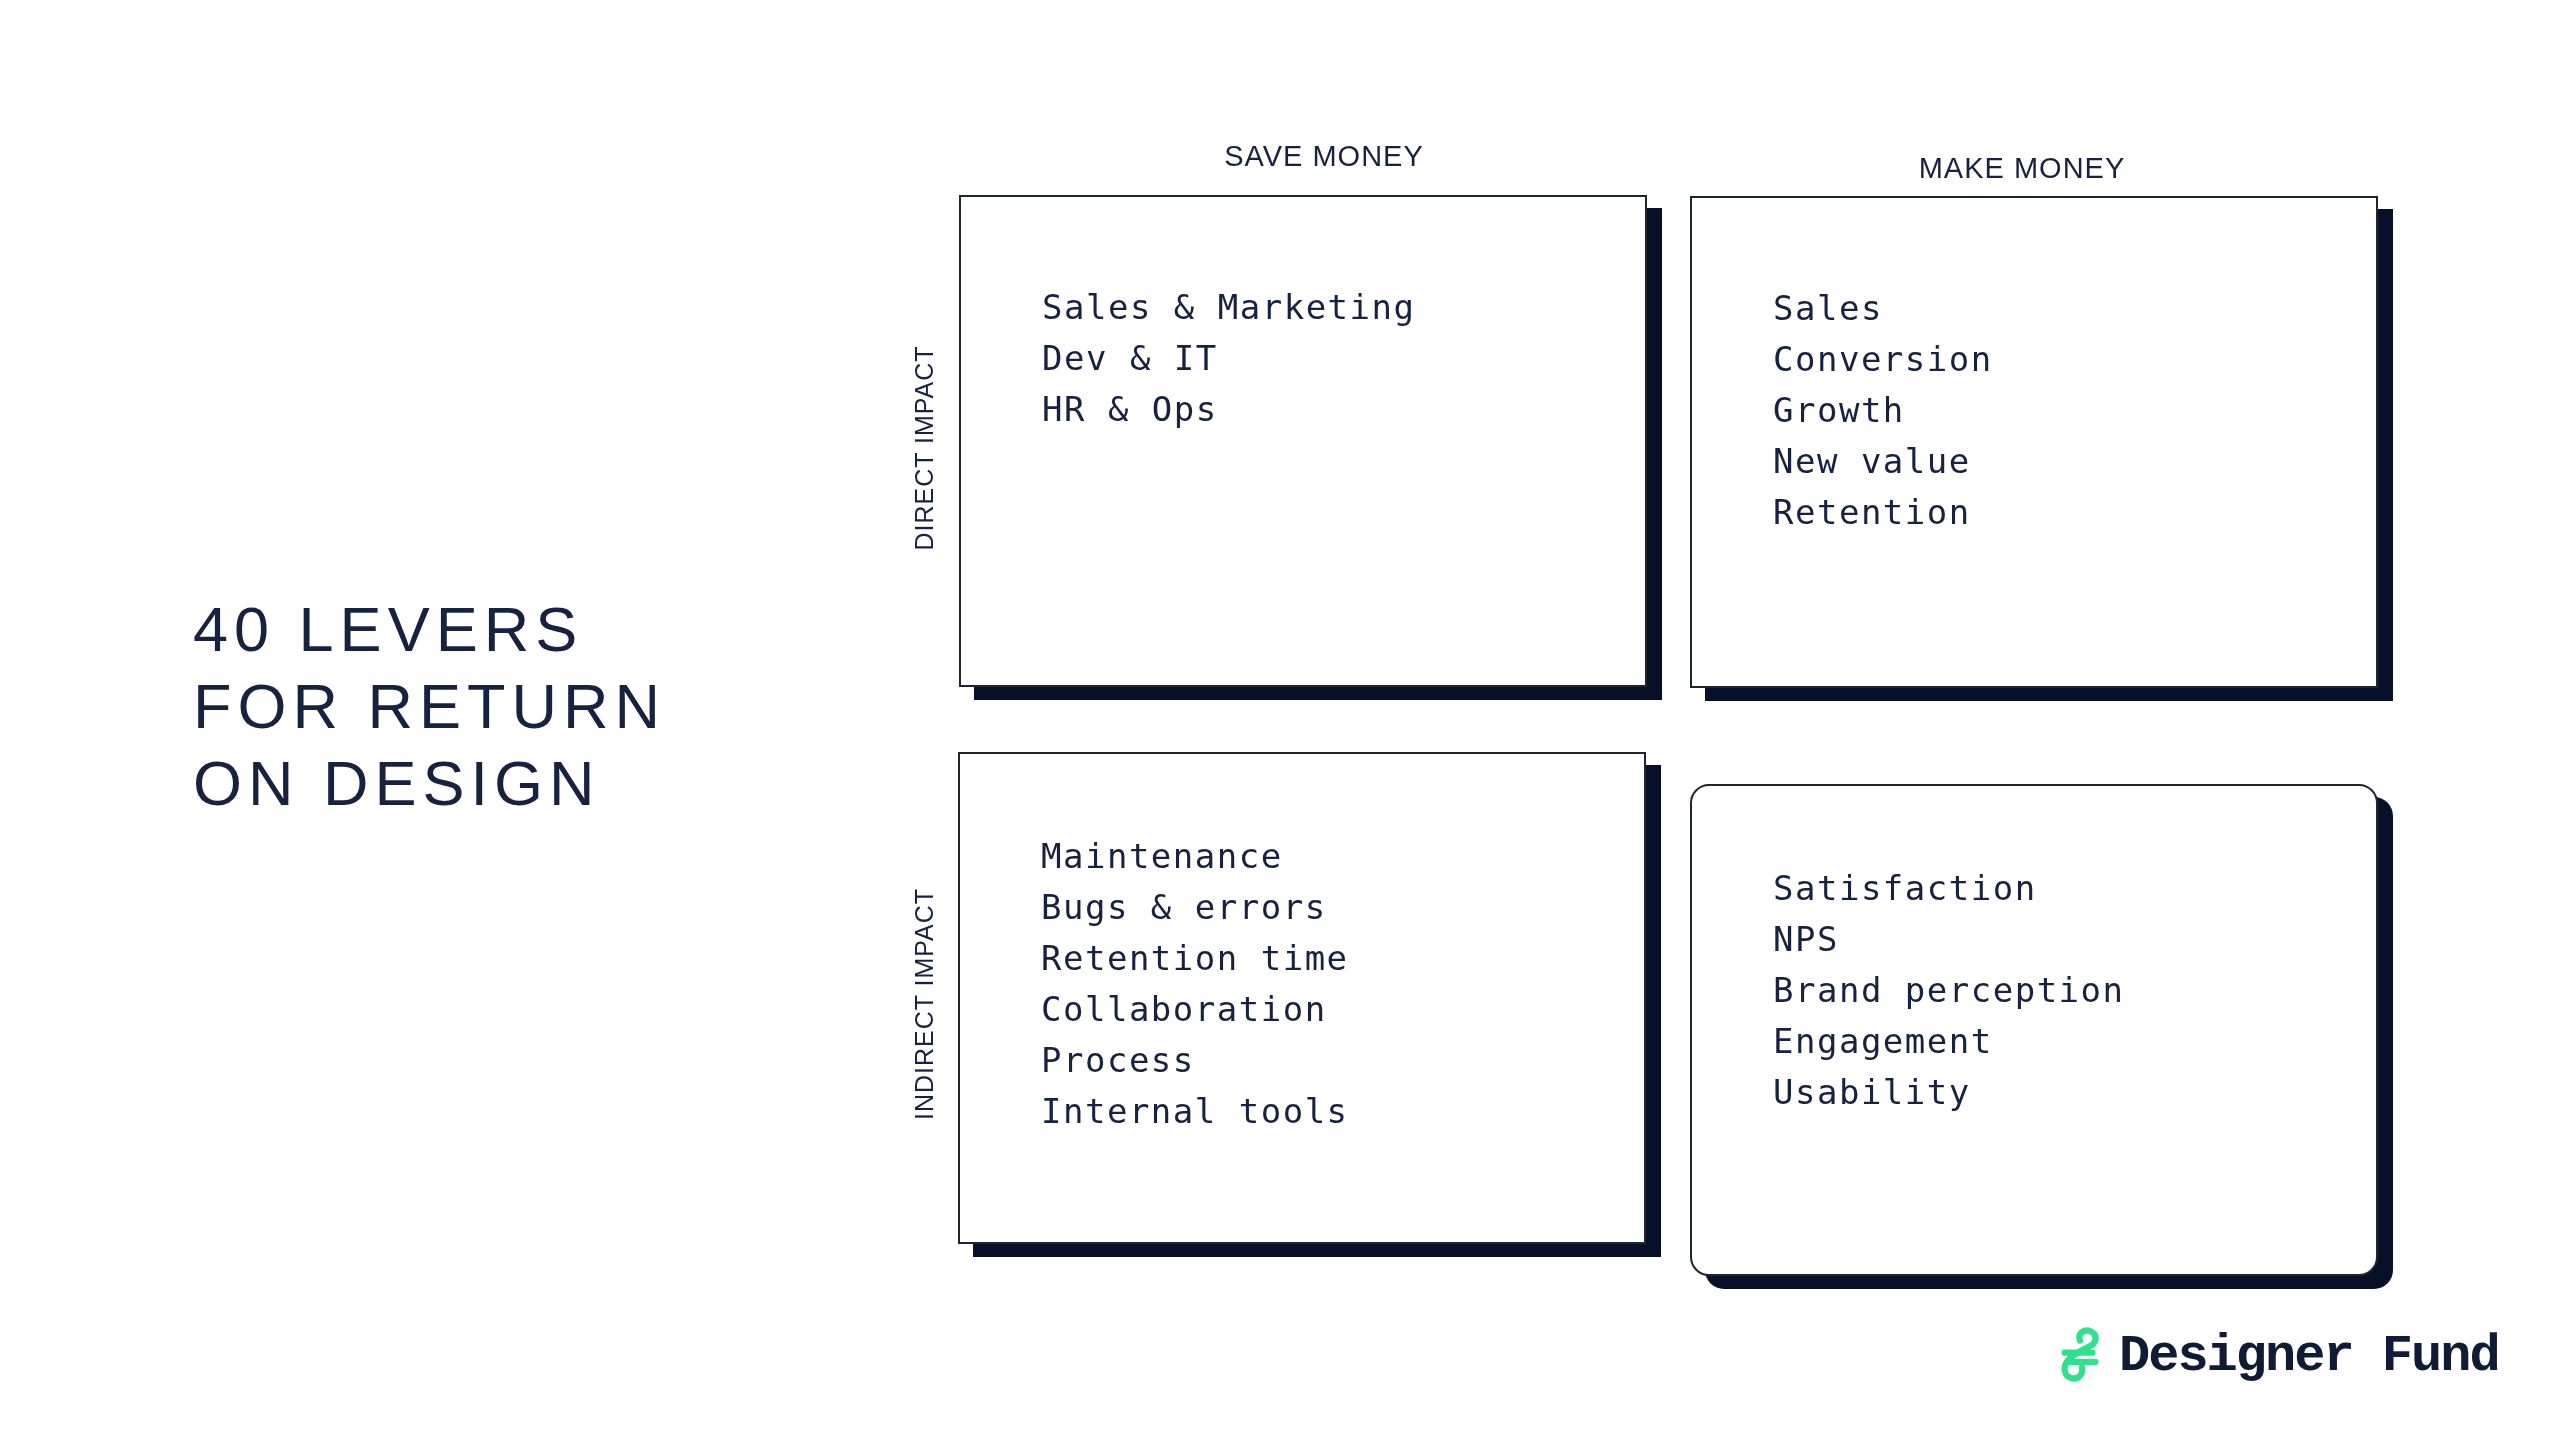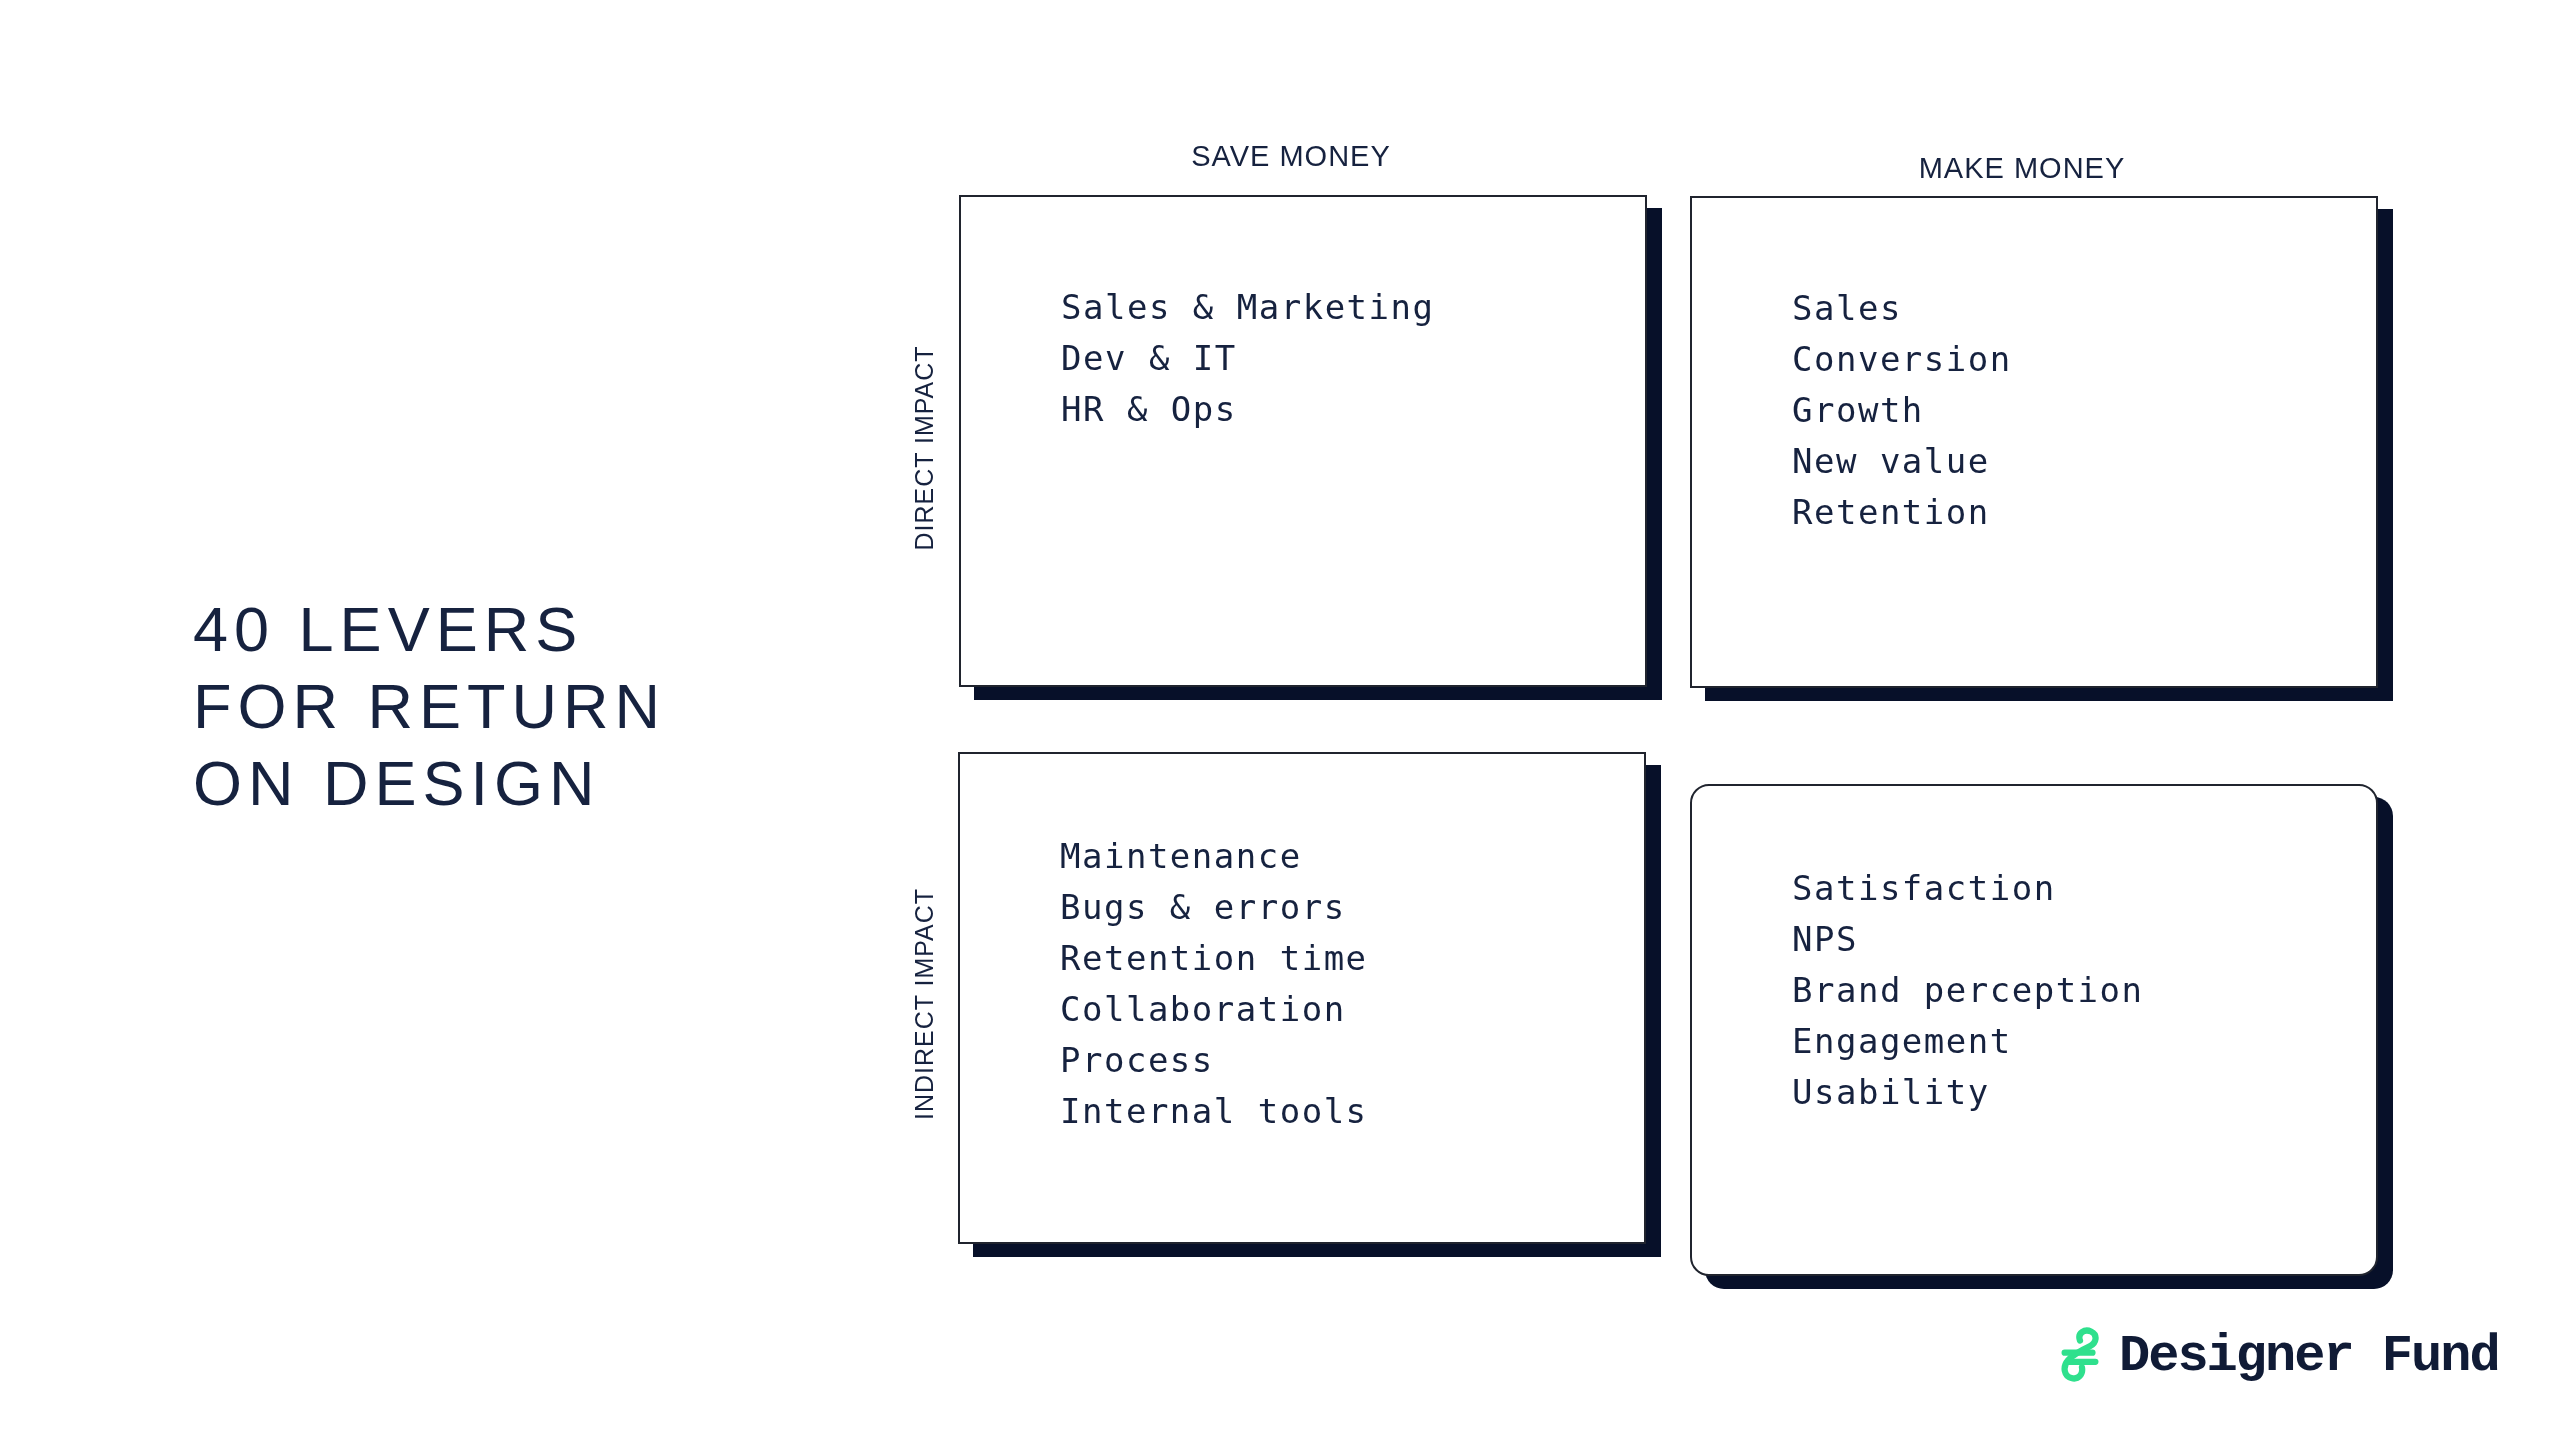--- a/index.html
+++ b/index.html
@@ -39,21 +39,21 @@
   .col-header {
     position: absolute;
     width: 664px;
     text-align: center;
     font-size: 29px;
     letter-spacing: 1px;
     font-weight: 500;
     color: var(--text-navy);
     white-space: nowrap;
   }
-  .col-header.save { left: 959px; top: 140px; }
+  .col-header.save { left: 992px; top: 140px; }
   .col-header.make { left: 1690px; top: 152px; }
 
   
   .row-header {
     position: absolute;
     font-size: 25px;
     letter-spacing: 1px;
     font-weight: 500;
     color: var(--text-navy);
     white-space: nowrap;
@@ -63,21 +63,20 @@
   .row-header.indirect { left: 924px; top: 1004px; }
 
   
   .quad {
     position: absolute;
     width: 688px;
     height: 492px;
     background: var(--background);
     border: 2px solid var(--border-dark);
     box-shadow: 15px 13px 0 var(--shadow-navy);
-    padding-left: 19px;
   }
   .quad.q1 { left: 959px;  top: 195px; }
   .quad.q2 { left: 1690px; top: 196px; }
   .quad.q3 { left: 958px;  top: 752px; }
   .quad.q4 { left: 1690px; top: 784px; border-radius: 19px; }
 
   .quad-items {
     font-family: "DejaVu Sans Mono", monospace;
     font-size: 34px;
     line-height: 51px;

